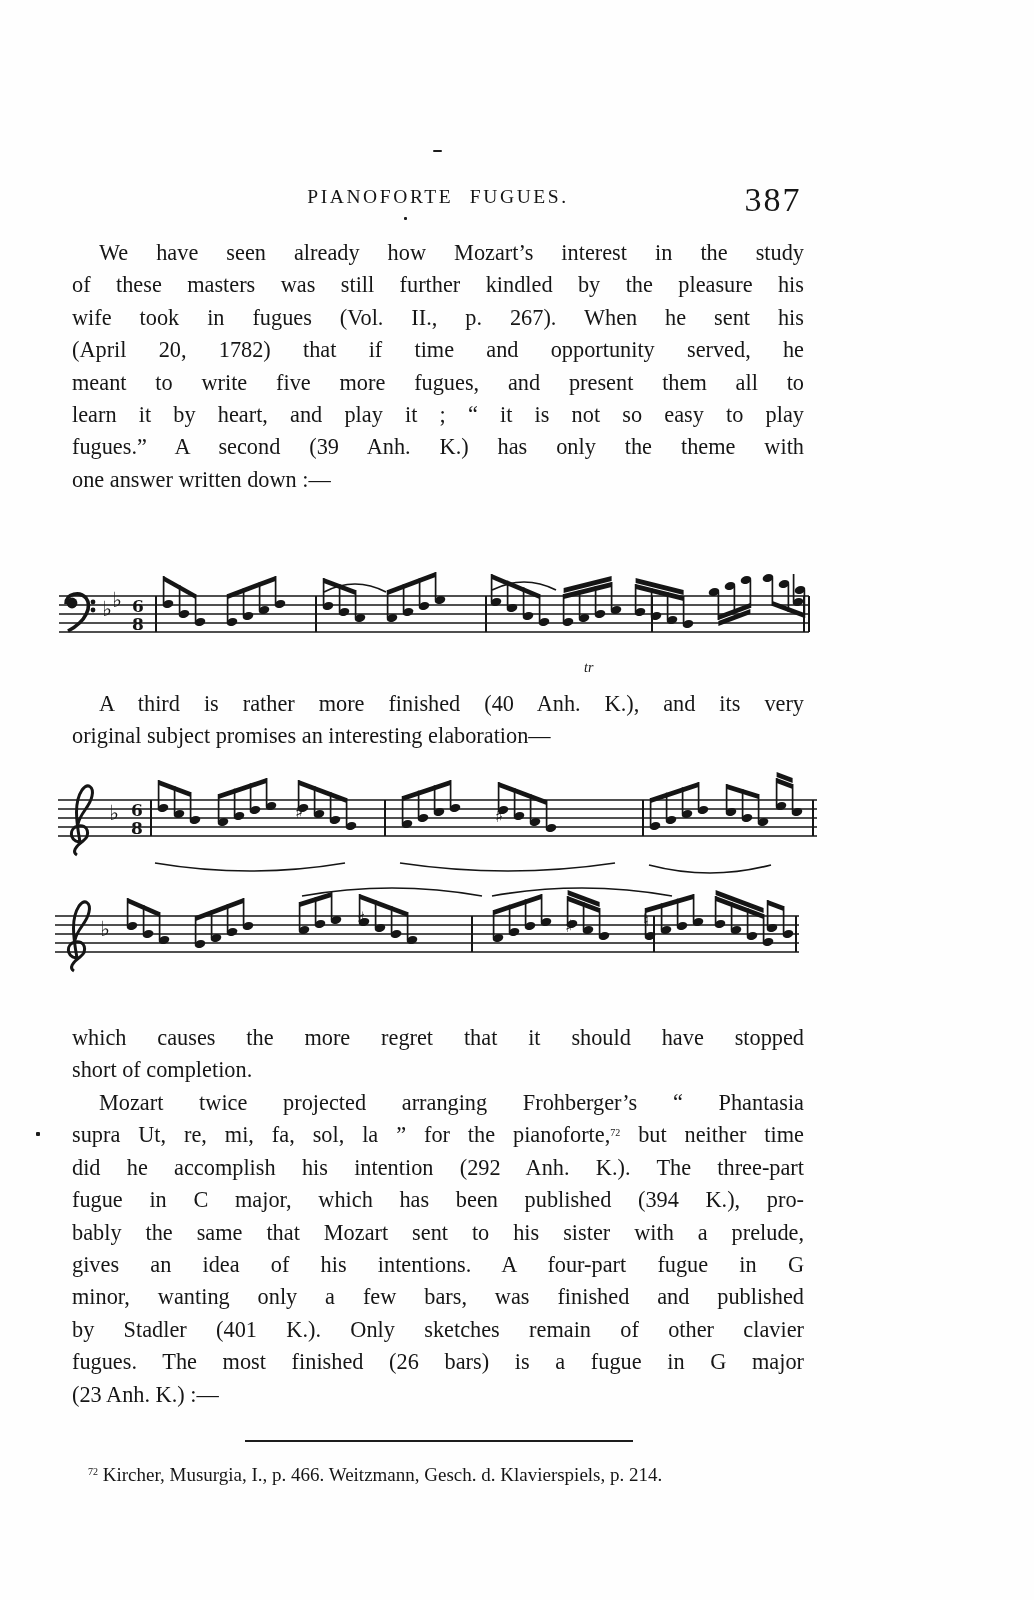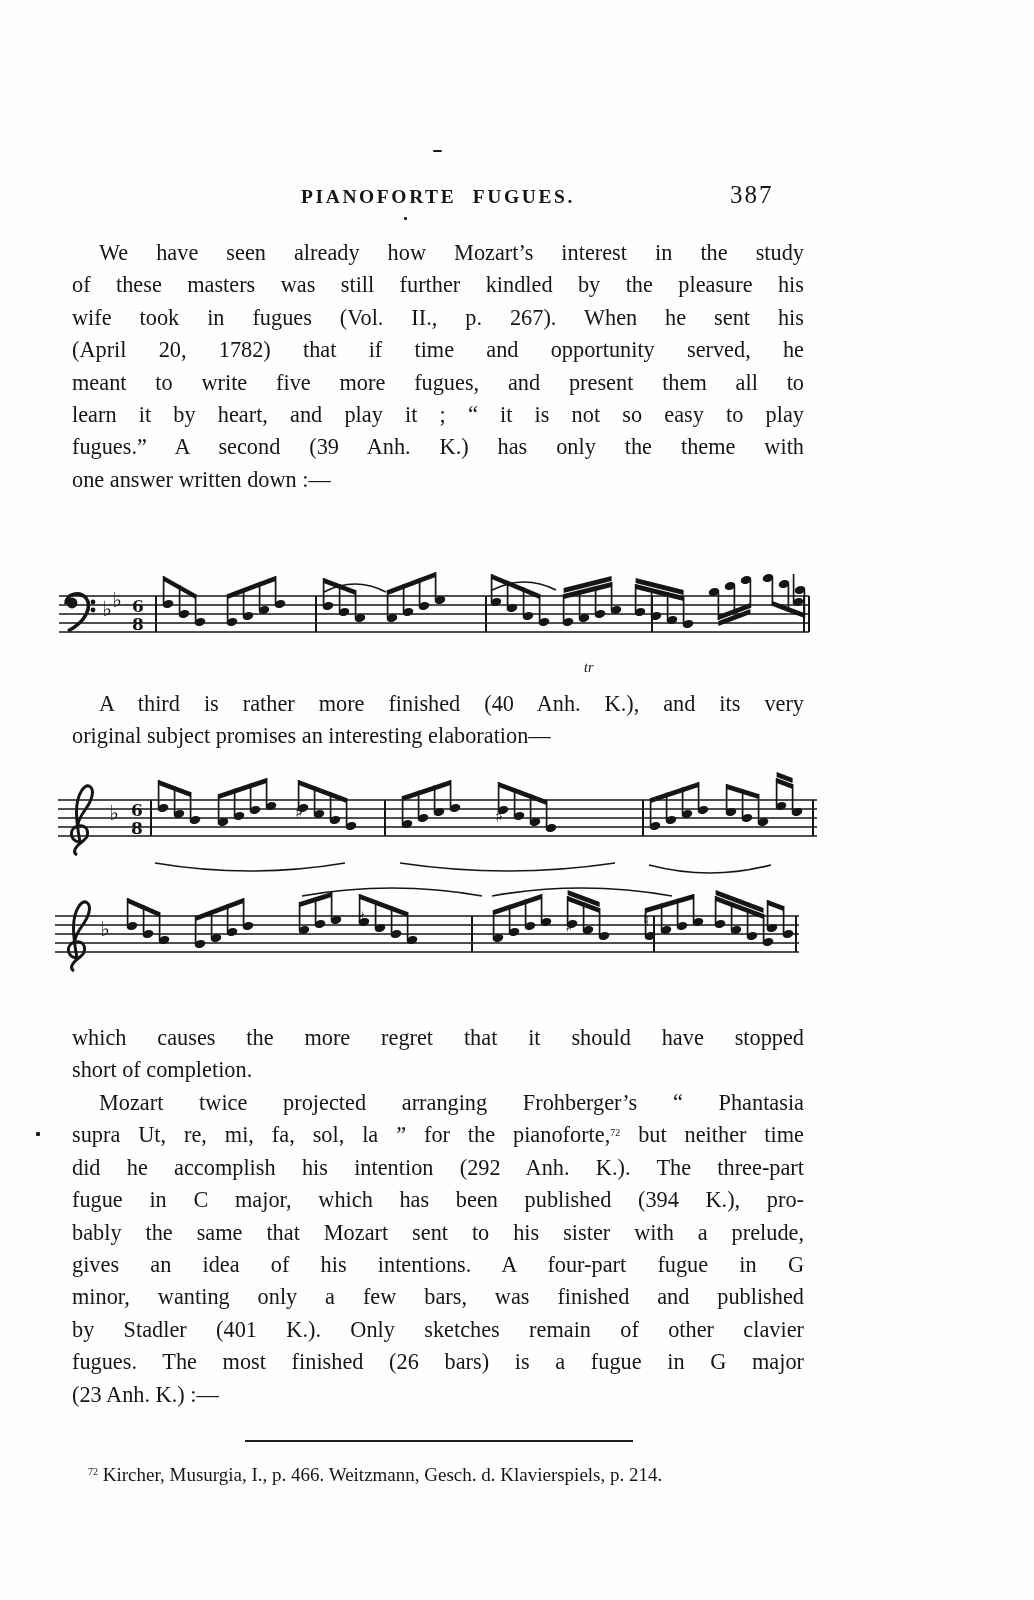--- a/index.html
+++ b/index.html
@@ -5,25 +5,25 @@
   html,body{margin:0;padding:0;}
   body{
     width:1034px;height:1600px;background:#ffffff;position:relative;
     font-family:"Liberation Serif","DejaVu Serif",serif;color:#161616;
     overflow:hidden;
   }
   .page{position:absolute;inset:0;background:#fefefe;}
   .artifact{position:absolute;background:#1c1c1c;border-radius:1px;}
   .header-title{
     position:absolute;top:186px;left:72px;width:732px;text-align:center;
-    font-size:19.5px;font-weight:700;letter-spacing:2.6px;word-spacing:9px;
+    font-size:19.5px;font-weight:400;letter-spacing:2.6px;word-spacing:9px;
   }
   .page-number{
-    position:absolute;top:181px;left:730px;width:86px;text-align:left;
-    font-size:25px;letter-spacing:2px;
+    position:absolute;top:181px;left:730px;width:86px;text-align:center;
+    font-size:34px;letter-spacing:2px;
   }
   .textcol{position:absolute;left:72px;width:732px;}
   .line{
     font-size:22.3px;line-height:32.4px;height:32.4px;
     text-align:justify;text-align-last:justify;
   }
   .line.lastline{text-align-last:left;}
   .line.indent{text-indent:27px;}
   sup,.sup{font-size:10px;vertical-align:6px;line-height:0;font-family:Liberation Serif, serif;}
   .rule{position:absolute;top:1440px;left:245px;width:388px;height:2.4px;background:#1d1d1d;}

